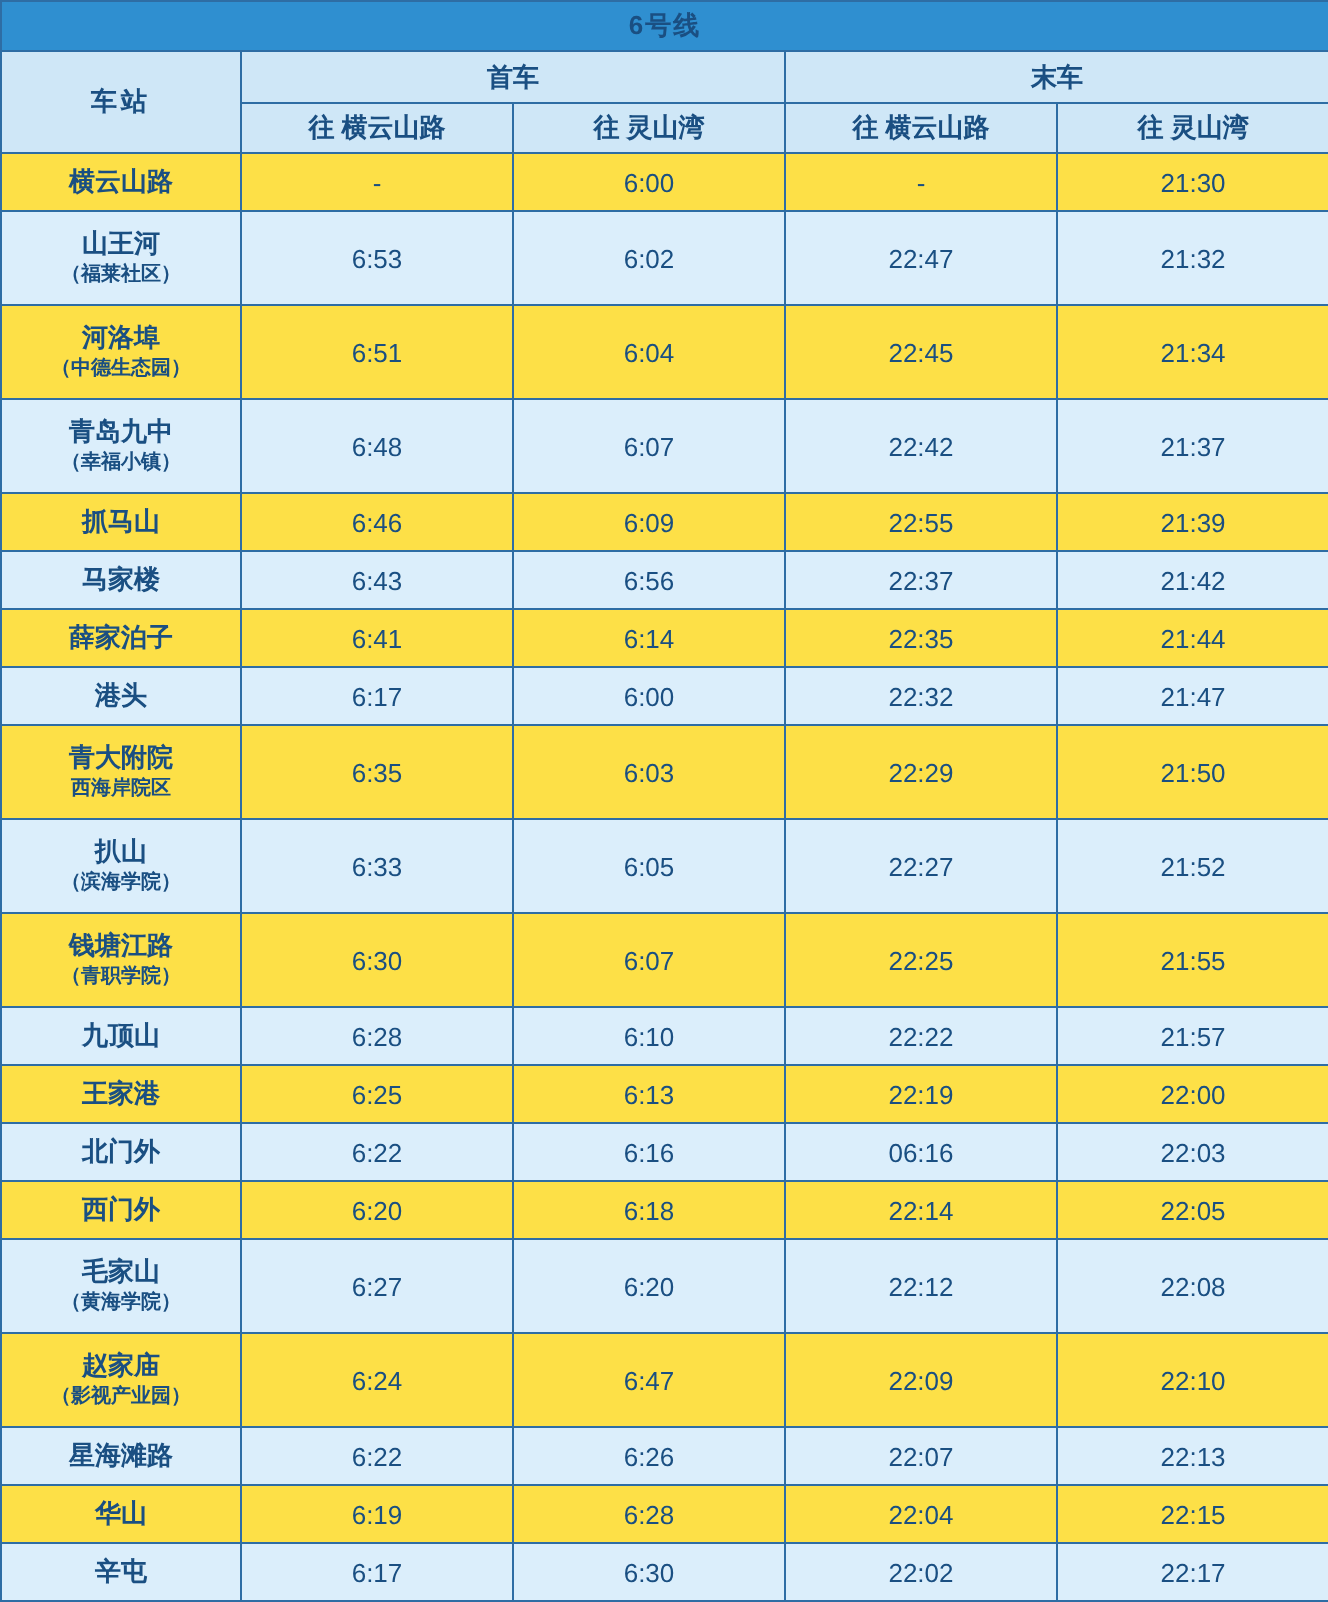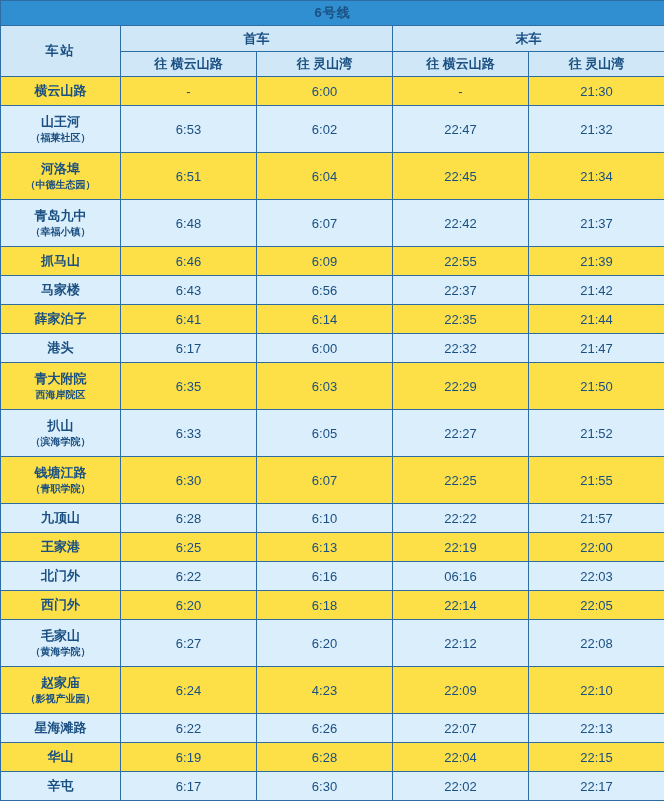--- a/index.html
+++ b/index.html
@@ -225,21 +225,21 @@
         <tr class="alt two-line">
           <td class="station-cell two-line"><span>毛家山</span><span class="sub">（黄海学院）</span></td>
           <td class="time-cell">6:27</td>
           <td class="time-cell">6:20</td>
           <td class="time-cell">22:12</td>
           <td class="time-cell">22:08</td>
         </tr>
         <tr class="plain two-line">
           <td class="station-cell two-line"><span>赵家庙</span><span class="sub">（影视产业园）</span></td>
           <td class="time-cell">6:24</td>
-          <td class="time-cell">4:23</td>
+          <td class="time-cell">6:47</td>
           <td class="time-cell">22:09</td>
           <td class="time-cell">22:10</td>
         </tr>
         <tr class="alt one-line">
           <td class="station-cell one-line"><span>星海滩路</span></td>
           <td class="time-cell">6:22</td>
           <td class="time-cell">6:26</td>
           <td class="time-cell">22:07</td>
           <td class="time-cell">22:13</td>
         </tr>

